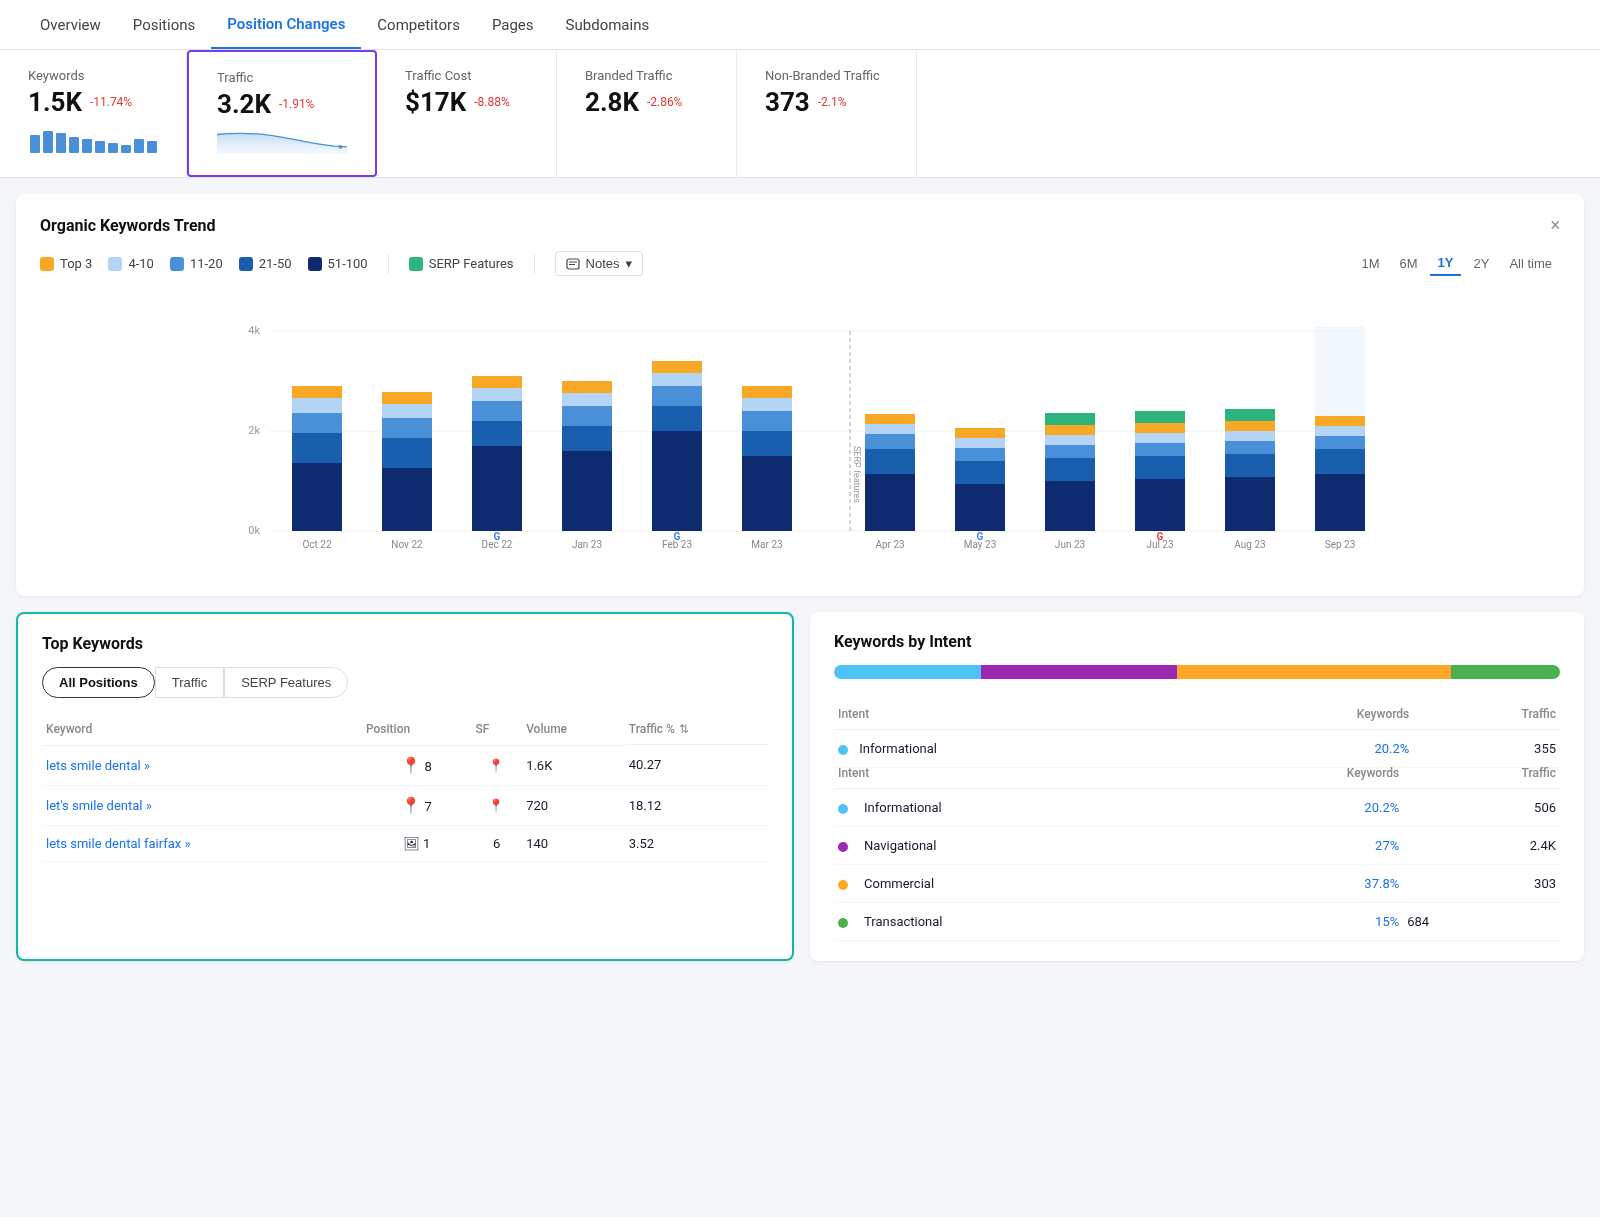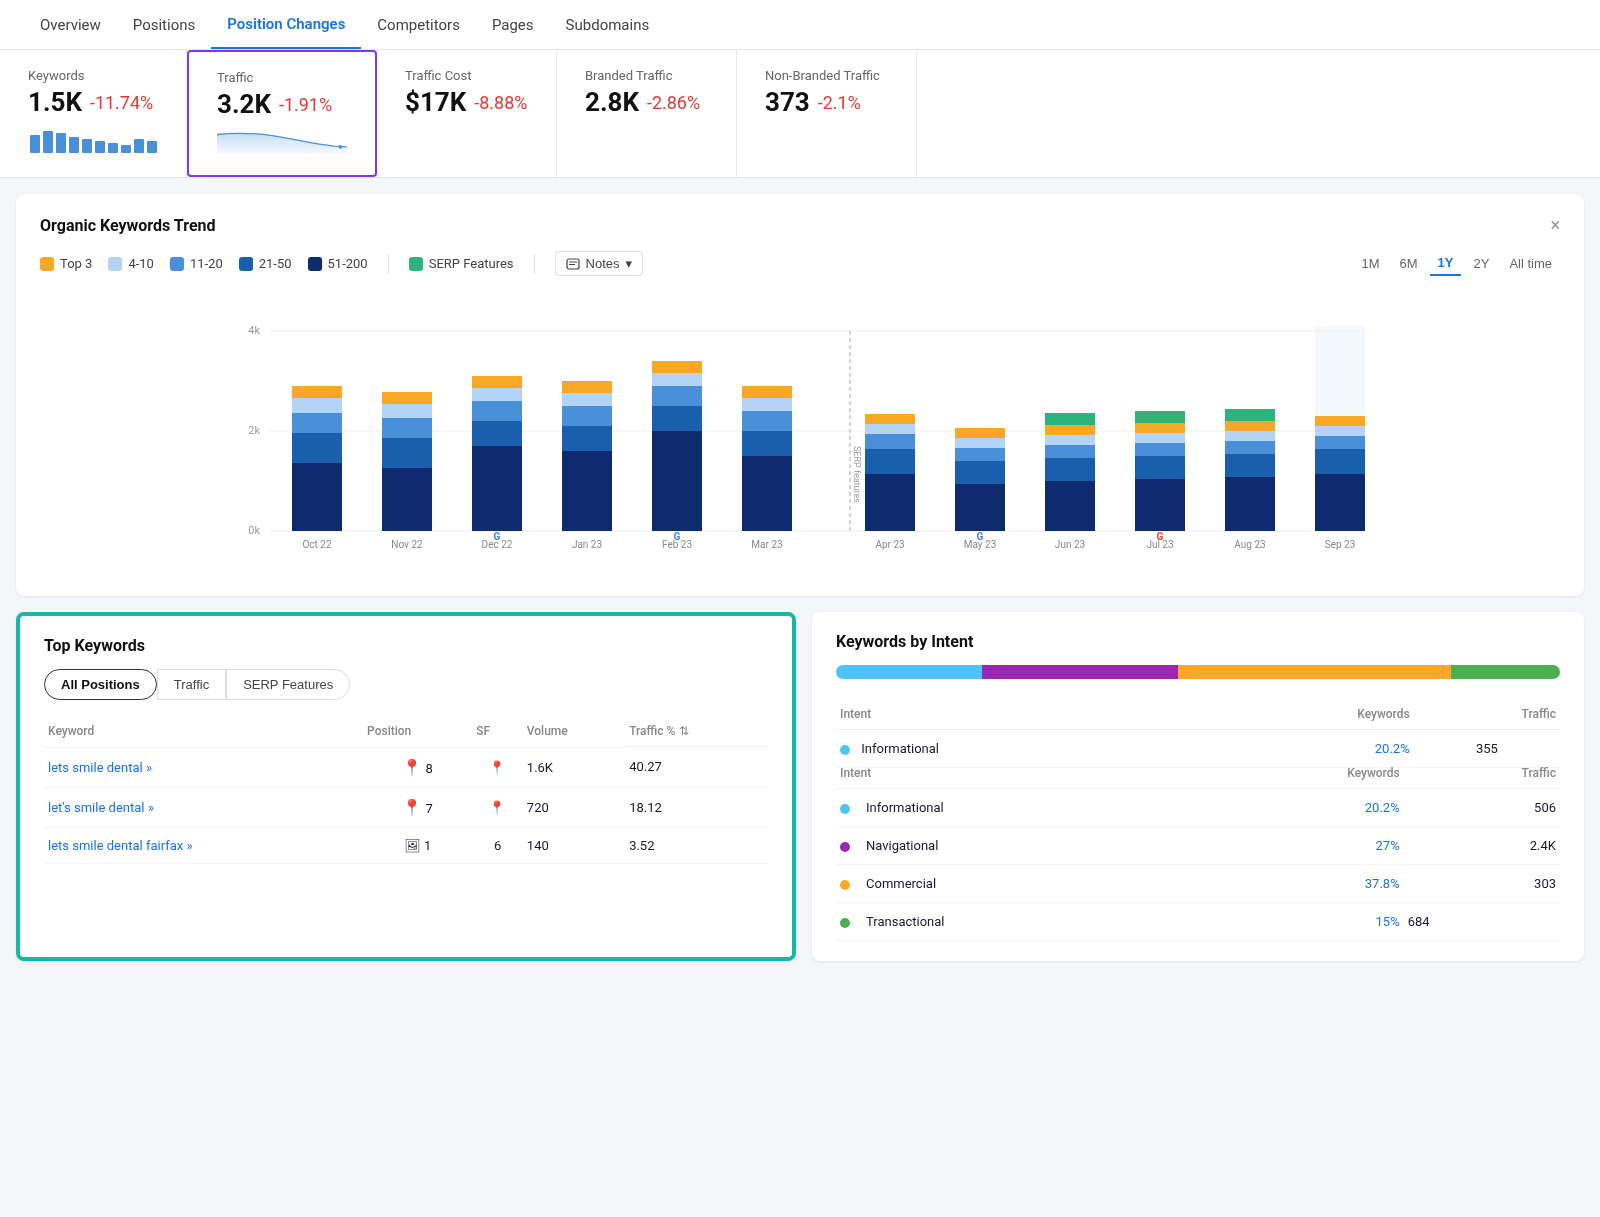--- a/index.html
+++ b/index.html
@@ -9,21 +9,21 @@
     .top-nav { background: #fff; border-bottom: 1px solid #e2e4ea; display: flex; align-items: center; padding: 0 24px; height: 50px; }
     .top-nav a { display: inline-block; padding: 14px 16px; font-size: 15px; color: #444; text-decoration: none; cursor: pointer; }
     .top-nav a.active { color: #1a73e8; border-bottom: 2px solid #1a73e8; font-weight: 600; }
 
     
     .metrics-bar { background: #fff; display: flex; align-items: stretch; padding: 0 0; border-bottom: 1px solid #e2e4ea; }
     .metric-card { padding: 18px 28px; border-right: 1px solid #e8eaed; cursor: pointer; min-width: 180px; }
     .metric-card.highlighted { border: 2px solid #7c3aed; border-radius: 4px; position: relative; z-index: 2; }
     .metric-label { font-size: 13px; color: #666; margin-bottom: 4px; }
     .metric-value { font-size: 26px; font-weight: 700; color: #111; display: flex; align-items: center; gap: 8px; }
-    .metric-change.neg { color: #e53935; font-size: 18px; font-weight: 400; }
+    .metric-change.neg { color: #e53935; font-size: 12px; font-weight: 400; }
     .mini-chart { height: 32px; margin-top: 6px; }
     .mini-chart svg { width: 130px; height: 32px; }
 
     
     .trend-section { background: #fff; margin: 16px; border-radius: 8px; padding: 20px 24px; box-shadow: 0 1px 3px rgba(0,0,0,0.08); }
     .trend-header { display: flex; align-items: flex-end; justify-content: space-between; margin-bottom: 16px; }
     .trend-title { font-size: 16px; font-weight: 700; color: #111; }
     .close-btn { cursor: pointer; color: #999; font-size: 18px; }
 
     .legend-row { display: flex; align-items: center; gap: 16px; margin-bottom: 16px; flex-wrap: wrap; }
@@ -37,21 +37,21 @@
     .time-btn.active { color: #1a73e8; border-bottom: 2px solid #1a73e8; font-weight: 600; border-radius: 0; }
 
     
     .chart-area { position: relative; height: 260px; margin-top: 24px; }
     .chart-svg { width: 100%; height: 100%; }
 
     
     .bottom-row { display: flex; gap: 16px; margin: 0 16px 16px 16px; }
 
     
-    .top-keywords { background: #fff; border-radius: 8px; padding: 20px 24px; box-shadow: 0 1px 3px rgba(0,0,0,0.08); flex: 1; border: 4px solid #14b8a6; }
+    .top-keywords { background: #fff; border-radius: 8px; padding: 20px 24px; box-shadow: 0 1px 3px rgba(0,0,0,0.08); flex: 1; border: 2px solid #14b8a6; }
     .section-title { font-size: 16px; font-weight: 700; color: #111; margin-bottom: 14px; }
     .filter-tabs { display: flex; gap: 0; margin-bottom: 16px; }
     .filter-tab { padding: 7px 16px; border: 1px solid #ddd; font-size: 13px; cursor: pointer; background: #fff; color: #444; }
     .filter-tab:first-child { border-radius: 20px 0 0 20px; }
     .filter-tab:last-child { border-radius: 0 20px 20px 0; }
     .filter-tab.active { background: #fff; border-color: #333; font-weight: 600; color: #111; border-radius: 20px; }
 
     .kw-table { width: 100%; border-collapse: collapse; }
     .kw-table th { font-size: 12px; color: #888; font-weight: 500; padding: 8px 4px; text-align: left; border-bottom: 1px solid #f0f0f0; }
     .kw-table td { padding: 10px 4px; border-bottom: 1px solid #f5f5f5; font-size: 13px; }
@@ -169,21 +169,21 @@
       <div class="legend-item">
         <div class="legend-dot" style="background:#4a90d9; border-radius:3px;"></div>
         <span>11-20</span>
       </div>
       <div class="legend-item">
         <div class="legend-dot" style="background:#1a5fad; border-radius:3px;"></div>
         <span>21-50</span>
       </div>
       <div class="legend-item">
         <div class="legend-dot" style="background:#0d2b6e; border-radius:3px;"></div>
-        <span>51-200</span>
+        <span>51-100</span>
       </div>
       <div class="legend-sep"></div>
       <div class="legend-item">
         <div class="legend-dot" style="background:#2db37c; border-radius:3px;"></div>
         <span>SERP Features</span>
       </div>
       <div class="legend-sep"></div>
       <button class="notes-btn">
         <svg width="14" height="14" viewBox="0 0 14 14" fill="none">
             <rect x="1" y="2" width="12" height="10" rx="2" stroke="#444" stroke-width="1.2"></rect>
@@ -402,21 +402,21 @@
       </thead>
       <tbody>
         <tr>
           <td>
             <span class="intent-dot" style="background:#4fc3f7;"></span>
             <span>Informational</span>
           </td>
           <td style="text-align:right;">
             <a class="pct-link">20.2%</a>
           </td>
-          <td style="text-align:center;">355</td>
+          <td style="text-align:right;">355</td>
 
         </tr>
       </tbody>
     </table>
 
     <table class="intent-table" style="margin-top:-10px;">
       <thead>
         <tr>
           <th colspan="2">Intent</th>
           <th style="text-align:right;">Keywords</th>

